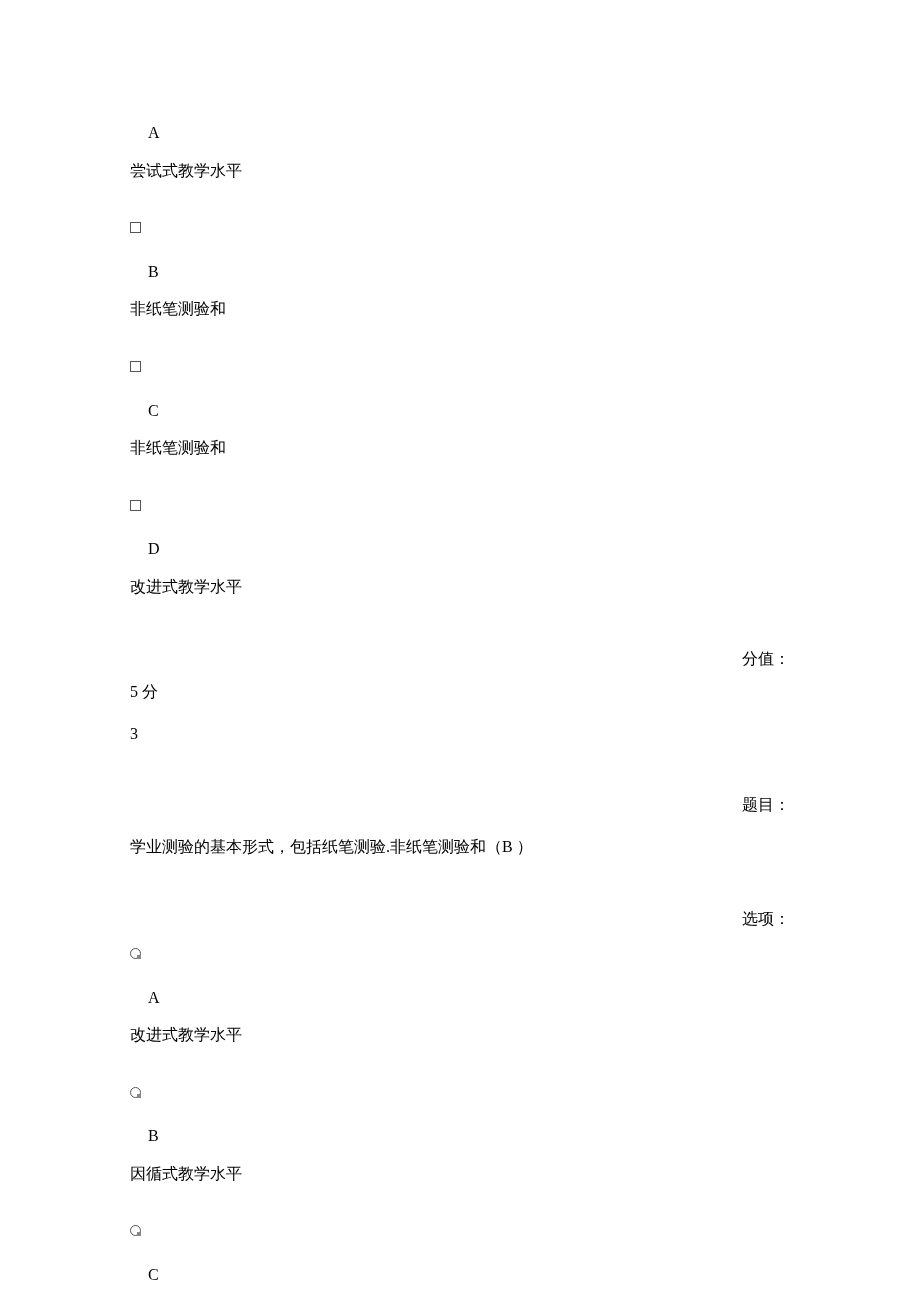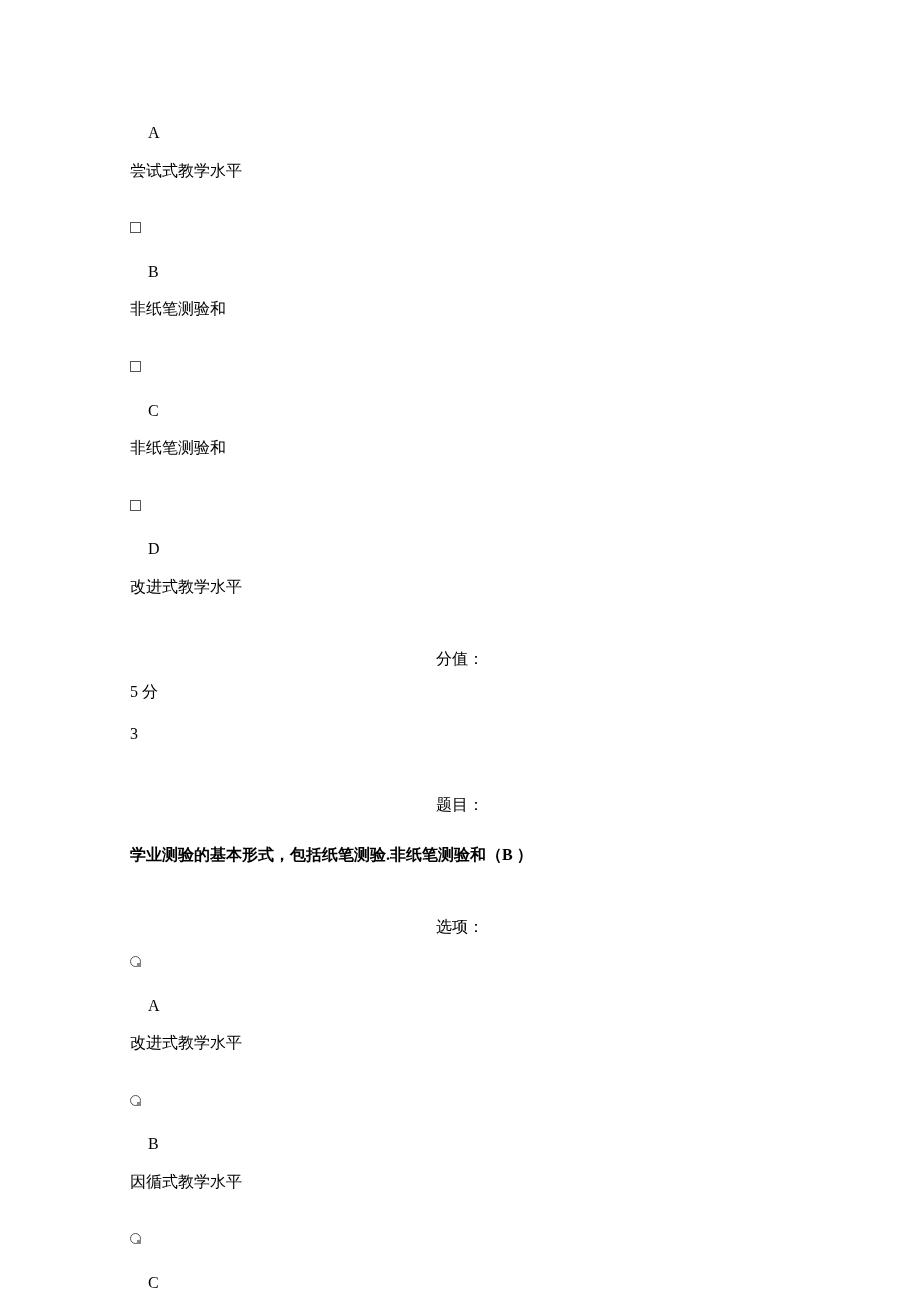--- a/index.html
+++ b/index.html
@@ -47,31 +47,30 @@
       content: "";
       position: absolute;
       bottom: -1px;
       right: -1px;
       width: 4px;
       height: 4px;
       background: #888;
       border-radius: 0;
     }
     .label-right {
-      text-align: center;
+      text-align: right;
       margin-bottom: 8px;
       margin-top: 46px;
     }
     .score-line {
       margin-bottom: 16px;
     }
     .question-stem {
-      margin-top: 24px;
+      margin-top: 16px;
       margin-bottom: 30px;
-      font-weight: bold;
     }
     .input-marker-row {
       margin-bottom: 0;
     }
   </style>
 </head>
 <body>
 
 <div class="option-letter">A</div>
 <div class="option-text">尝试式教学水平</div>

